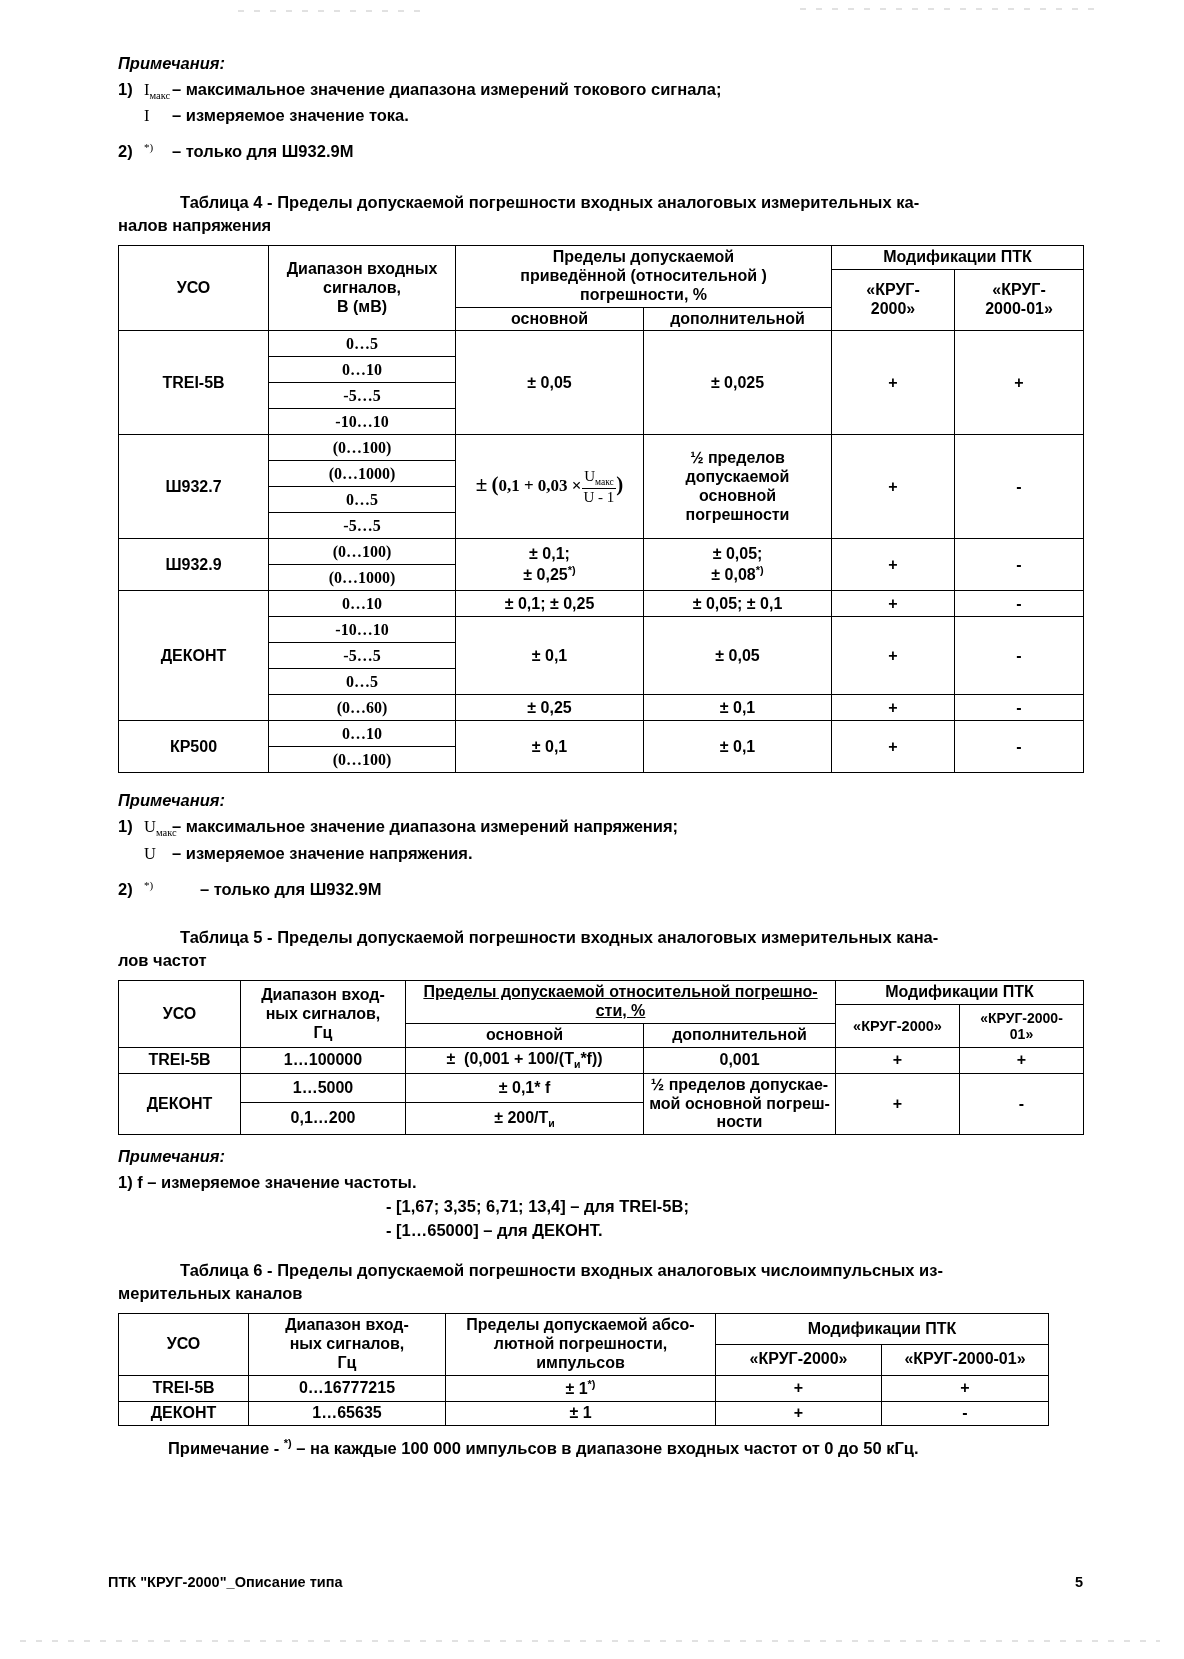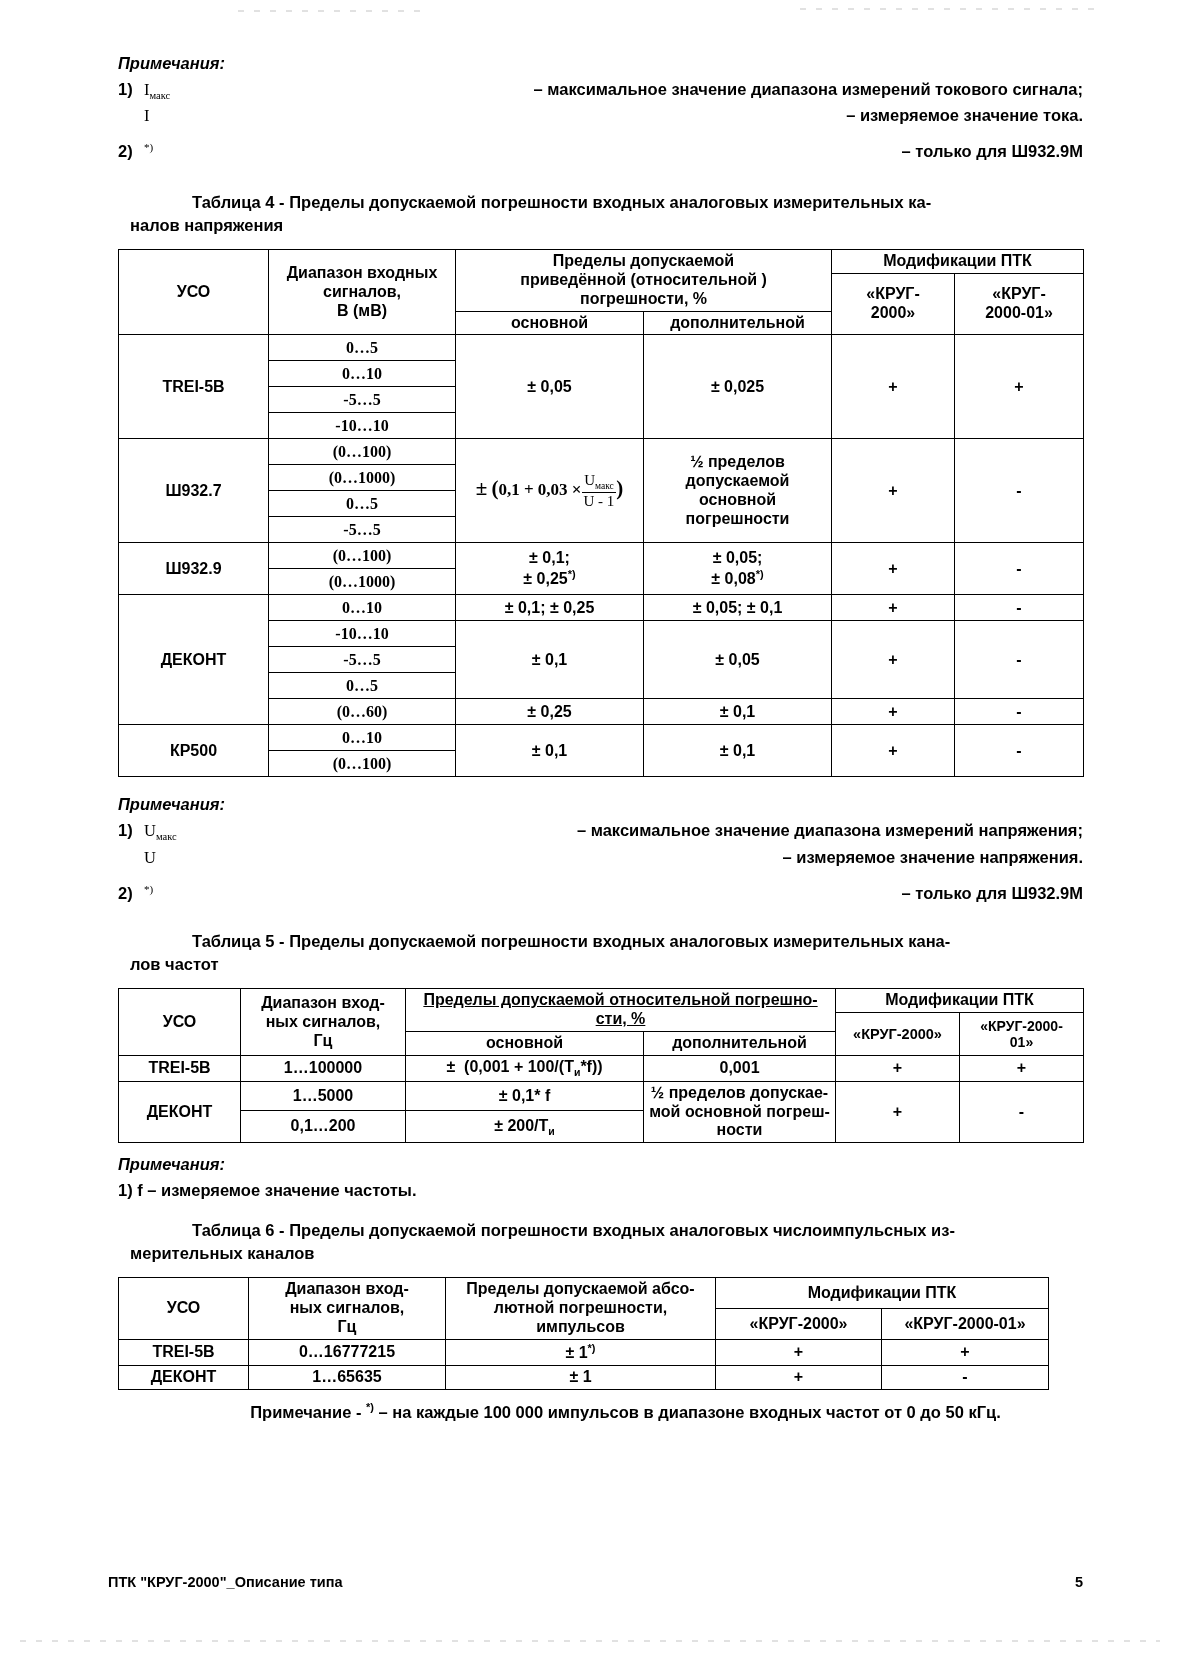--- a/index.html
+++ b/index.html
@@ -42,29 +42,29 @@
     font-size:16.5px;
   }
   .note-row{
     display:flex;
     align-items:flex-start;
     margin-top:1px;
   }
   .note-num{ width:26px; flex:0 0 26px; }
   .note-sym{ width:28px; flex:0 0 28px; font-family:"Liberation Serif","DejaVu Serif",serif; font-weight:normal;}
   .note-sym.wide{ width:56px; flex:0 0 56px; }
-  .note-txt{ flex:1 1 auto;text-align:right; }
+  .note-txt{ flex:1 1 auto; }
   sub.sm{ font-size:10.5px; }
   sup.star{ font-size:11px; vertical-align:super; }
 
   .tbl-caption{
     font-size:16.5px;
     font-weight:bold;
     line-height:1.4;
-    margin:12px;
+    margin:0;
   }
   .tbl-caption .indent{ display:inline-block; width:62px; }
 
   table.doc{
     border-collapse:collapse;
     table-layout:fixed;
     font-size:16px;
     font-weight:bold;
     width:100%;
   }
@@ -124,21 +124,20 @@
     white-space:nowrap;
   }
   .formula .big{ font-size:21px; }
   .sub-macs{ font-size:9.5px; }
 
   .final-note{
     font-size:16.5px;
     font-weight:bold;
     margin-top:10px;
     line-height:1.4;
-    text-align:center;
   }
   .final-note .indent{ display:inline-block; width:50px; }
 
   .dash-list{ margin:0; padding:0; list-style:none; }
   .dash-list li{ padding-left:268px; line-height:1.45; }
 
   .footer{
     position:absolute;
     left:108px; top:1574px;
     width:975px;
@@ -413,20 +412,24 @@
         <tr>
           <td class="left">0,1…200</td>
           <td>± 200/T<sub class="sm">и</sub></td>
         </tr>
       </tbody>
     </table>
 
     <div class="notes" style="margin-top:10px;">
       <div class="hdr">Примечания:</div>
       <div>1)  f – измеряемое значение частоты.</div>
+      <ul class="dash-list">
+        <li>-   [1,67; 3,35; 6,71; 13,4] – для TREI-5B;</li>
+        <li>-   [1…65000] – для ДЕКОНТ.</li>
+      </ul>
     </div>
 
     <div class="tbl-caption" style="margin-top:16px;">
       <span class="indent"></span><span>Таблица 6 - Пределы допускаемой погрешности входных аналоговых числоимпульсных из-</span><br>
       <span>мерительных каналов</span>
     </div>
 
     <table class="doc" id="table6">
       <colgroup>
         <col class="c-uso">

